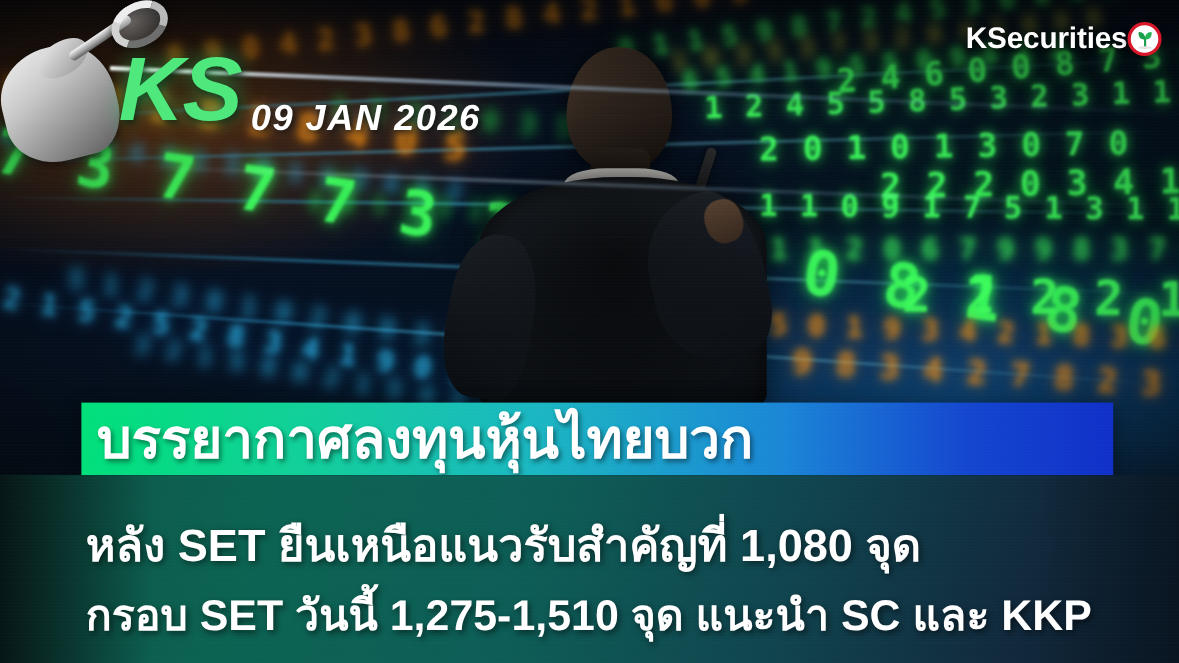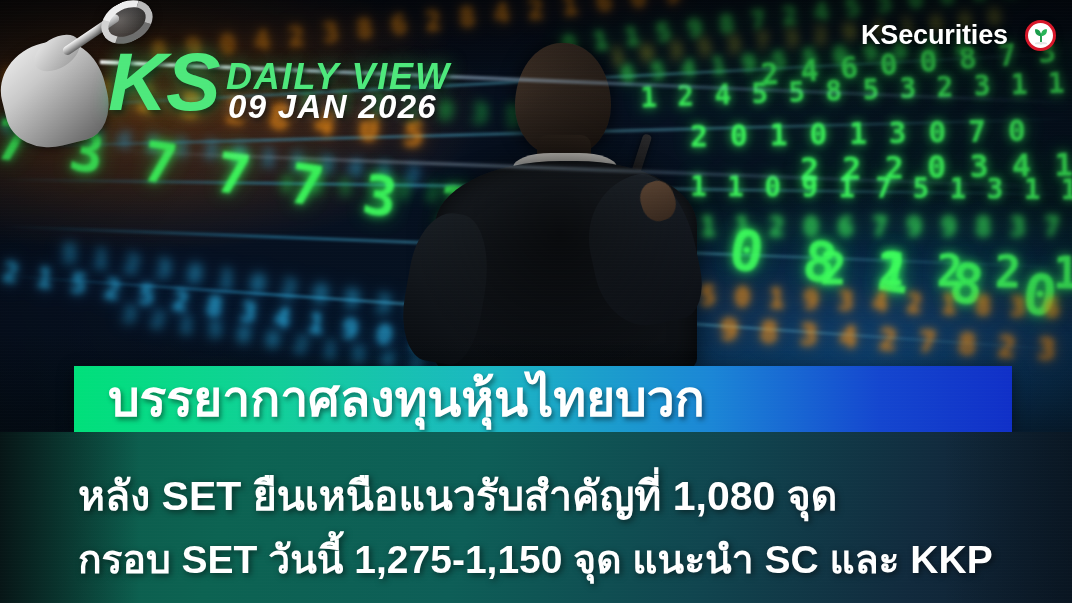--- a/index.html
+++ b/index.html
@@ -187,21 +187,21 @@
   .issue-date {
     position:absolute; left:228px; top:88px;
     font-family:"Liberation Sans", sans-serif;
     font-style:italic; font-weight:700;
     font-size:33px; letter-spacing:0.04em;
     color:#ffffff;
     text-shadow:2px 2px 6px rgba(0,0,0,0.85), 0 0 12px rgba(255,255,255,0.25);
   }
 
   
-  .brand { position:absolute; right:16px; top:20px; display:flex; gap:17px; }
+  .brand { position:absolute; right:16px; top:20px; display:flex; gap:0; }
   .brand-text {
     font-family:"Liberation Sans", sans-serif;
     font-weight:700; font-size:27px; color:#ffffff;
     letter-spacing:-0.005em;
     text-shadow:0 2px 6px rgba(0,0,0,0.8);
   }
   .brand-mark {
     width:31px; height:31px; border-radius:50%;
     background:#ffffff;
     border:3px solid #d8172a;
@@ -217,21 +217,20 @@
     padding-left:14px;
     box-shadow:0 4px 16px rgba(0,0,0,0.45);
   }
   .headline-text {
     font-family:"Liberation Sans", sans-serif;
     font-weight:700; font-size:50px; line-height:1;
     color:#ffffff;
     letter-spacing:-0.003em;
     text-shadow:2px 3px 5px rgba(0,0,0,0.45);
     white-space:nowrap;
-    margin-left:20px;
   }
 
   
   .sub-band {
     position:absolute; left:0; top:432px; width:1072px; height:171px;
     background:
       linear-gradient(90deg, rgba(6,16,18,0.92) 0%, rgba(6,16,18,0.0) 13%, rgba(6,16,18,0.0) 88%, rgba(5,14,22,0.5) 100%),
       linear-gradient(105deg,#0d5647 0%,#0c6352 22%,#0d5e57 44%,#10454f 66%,#112a3d 85%,#0d1c2c 100%);
   }
   .sub-line {
@@ -310,37 +309,36 @@
     <div class="hand-thumb"></div>
     <div class="mag-handle"></div>
     <div class="mag-ring"></div>
   </div>
   <div class="beam"></div>
   <div class="beam2"></div>
 
   <div class="masthead">
     <div class="ks-logo">KS</div>
   </div>
-  <div class="daily-view">DAILY VIEW</div>
   <div class="issue-date">09 JAN 2026</div>
 
   <div class="brand">
     <span class="brand-text">KSecurities</span>
     <span class="brand-mark">
       <svg width="22" height="22" viewBox="0 0 24 24" aria-hidden="true">
         <path d="M12 20 C12 14 12 12 12 10" stroke="#1a9c4a" stroke-width="2.1" fill="none" stroke-linecap="round"></path>
         <path d="M12 12 C7 12 5 8.5 5.6 4.6 C9.6 4.2 12.2 7 12 12 Z" fill="#1a9c4a"></path>
         <path d="M12 12 C17 12 19 8.5 18.4 4.6 C14.4 4.2 11.8 7 12 12 Z" fill="#27b457"></path>
         <path d="M5.5 19.5 C8 18.2 16 18.2 18.5 19.5 L18.5 21 L5.5 21 Z" fill="#e4e4e4"></path>
       </svg>
     </span>
   </div>
 
   <div class="headline-band">
     <span class="headline-text">บรรยากาศลงทุนหุ้นไทยบวก</span>
   </div>
 
   <div class="sub-band"></div>
   <div class="sub-line sub-line-1">หลัง SET ยืนเหนือแนวรับสำคัญที่ 1,080 จุด</div>
-  <div class="sub-line sub-line-2">กรอบ SET วันนี้ 1,275-1,150 จุด แนะนำ SC และ KKP</div>
+  <div class="sub-line sub-line-2">กรอบ SET วันนี้ 1,275-1,510 จุด แนะนำ SC และ KKP</div>
 
   <div class="noise"></div>
 </div>
 
 </body></html>

